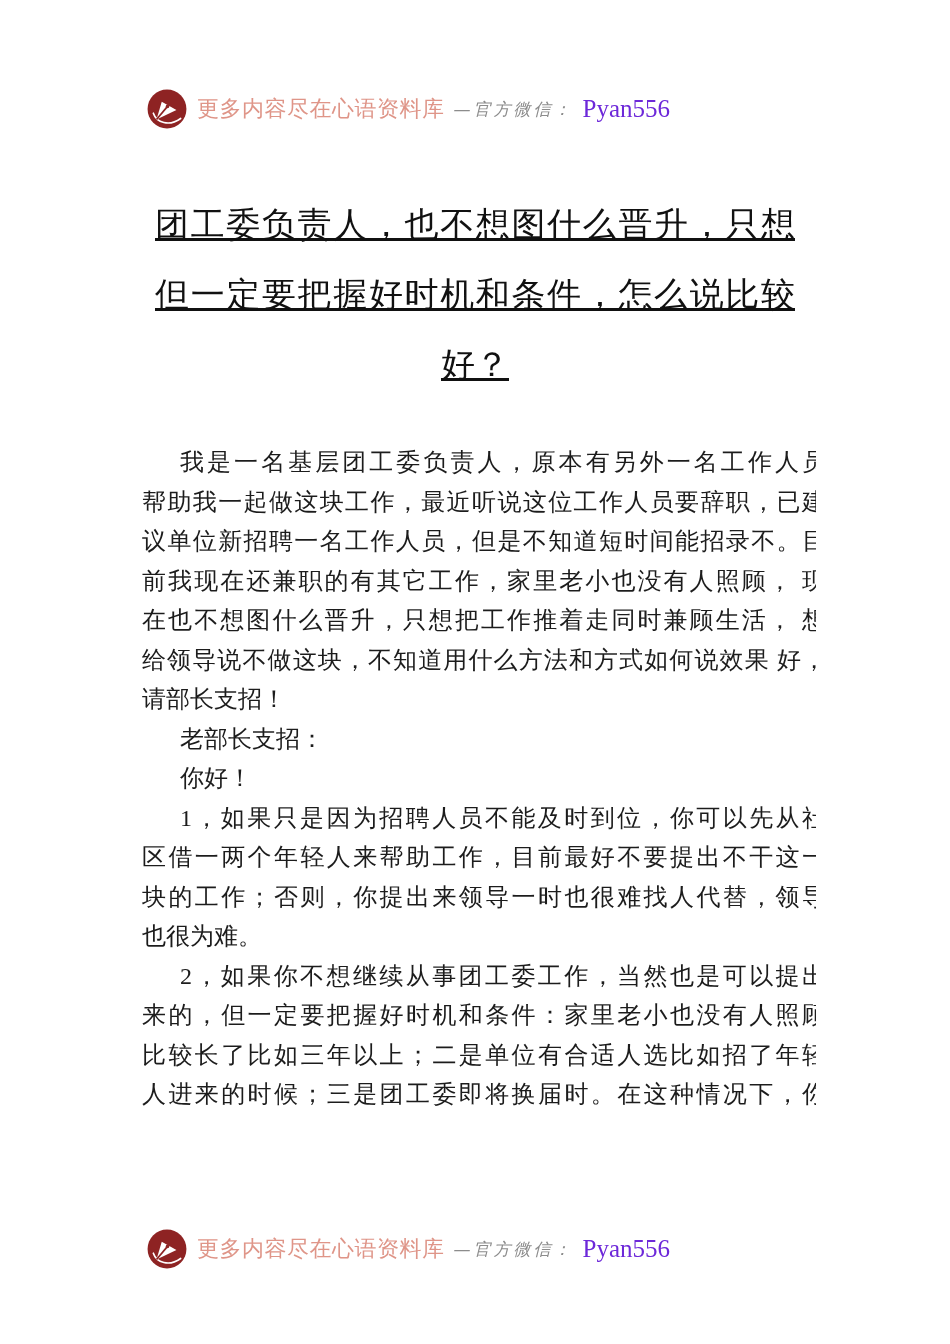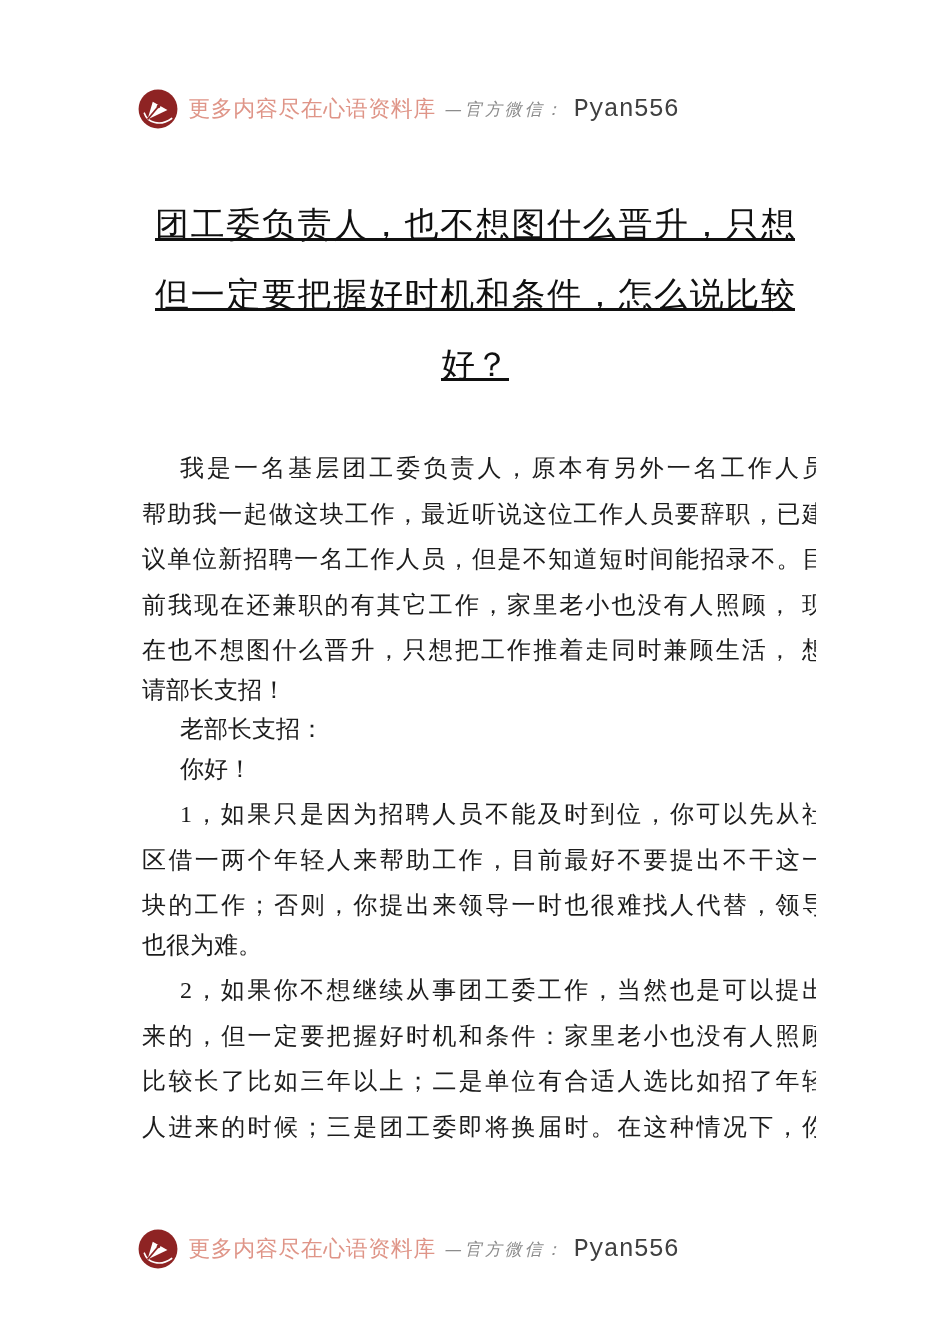--- a/index.html
+++ b/index.html
@@ -21,22 +21,22 @@
   .wm-logo{width:42px;height:42px;flex:0 0 auto;}
   .wm-brand{
     font-size:22px;color:#df9588;letter-spacing:0.5px;
     font-family:"Liberation Serif","DejaVu Serif",serif;
   }
   .wm-label{
     font-size:17px;color:#8c8c8c;font-style:italic;letter-spacing:3px;
     font-family:"DejaVu Serif","Liberation Serif",serif;
   }
   .wm-account{
-    font-size:25px;color:#404040;
-    font-family:Liberation Mono, monospace;
+    font-size:25px;color:#6d28d9;
+    font-family:Liberation Serif, serif;
   }
 
   
   .doc-title{
     position:absolute;top:190px;left:155px;width:640px;
     color:#111;
     text-decoration:underline;
   }
   .title-line{
     font-size:34px;line-height:70px;height:70px;
@@ -49,21 +49,21 @@
   
   .doc-body{
     position:absolute;top:443px;left:142px;width:684px;
     color:#1c1c1c;
   }
   .bline{
     font-size:24px;line-height:39.5px;height:39.5px;
     text-align:center;text-align-last:left;
     text-justify:inter-character;
   }
-  .bline.j{text-align:justify;text-align-last:justify;margin-top:6px;}
+  .bline.j{text-align:justify;text-align-last:justify;}
   .bline.ind{text-indent:38px;}
 </style>
 </head>
 <body>
 
 <div class="page">
 
   <div class="wm-row header">
     <svg class="wm-logo" viewBox="0 0 40 40" aria-hidden="true">
       <circle cx="20" cy="20" r="18.5" fill="#8e2323"></circle>
@@ -82,20 +82,21 @@
     <div class="title-line">但一定要把握好时机和条件，怎么说比较</div>
     <div class="title-line center">好？</div>
   </div>
 
   <div class="doc-body">
     <div class="bline ind j">我是一名基层团工委负责人，原本有另外一名工作人员</div>
     <div class="bline j">帮助我一起做这块工作，最近听说这位工作人员要辞职，已建</div>
     <div class="bline j">议单位新招聘一名工作人员，但是不知道短时间能招录不。目</div>
     <div class="bline j">前我现在还兼职的有其它工作，家里老小也没有人照顾， 现</div>
     <div class="bline j">在也不想图什么晋升，只想把工作推着走同时兼顾生活， 想</div>
+    <div class="bline j">给领导说不做这块，不知道用什么方法和方式如何说效果 好，</div>
     <div class="bline">请部长支招！</div>
     <div class="bline ind">老部长支招：</div>
     <div class="bline ind">你好！</div>
     <div class="bline ind j">1，如果只是因为招聘人员不能及时到位，你可以先从社</div>
     <div class="bline j">区借一两个年轻人来帮助工作，目前最好不要提出不干这一</div>
     <div class="bline j">块的工作；否则，你提出来领导一时也很难找人代替，领导</div>
     <div class="bline">也很为难。</div>
     <div class="bline ind j">2，如果你不想继续从事团工委工作，当然也是可以提出</div>
     <div class="bline j">来的，但一定要把握好时机和条件：家里老小也没有人照顾</div>
     <div class="bline j">比较长了比如三年以上；二是单位有合适人选比如招了年轻</div>

